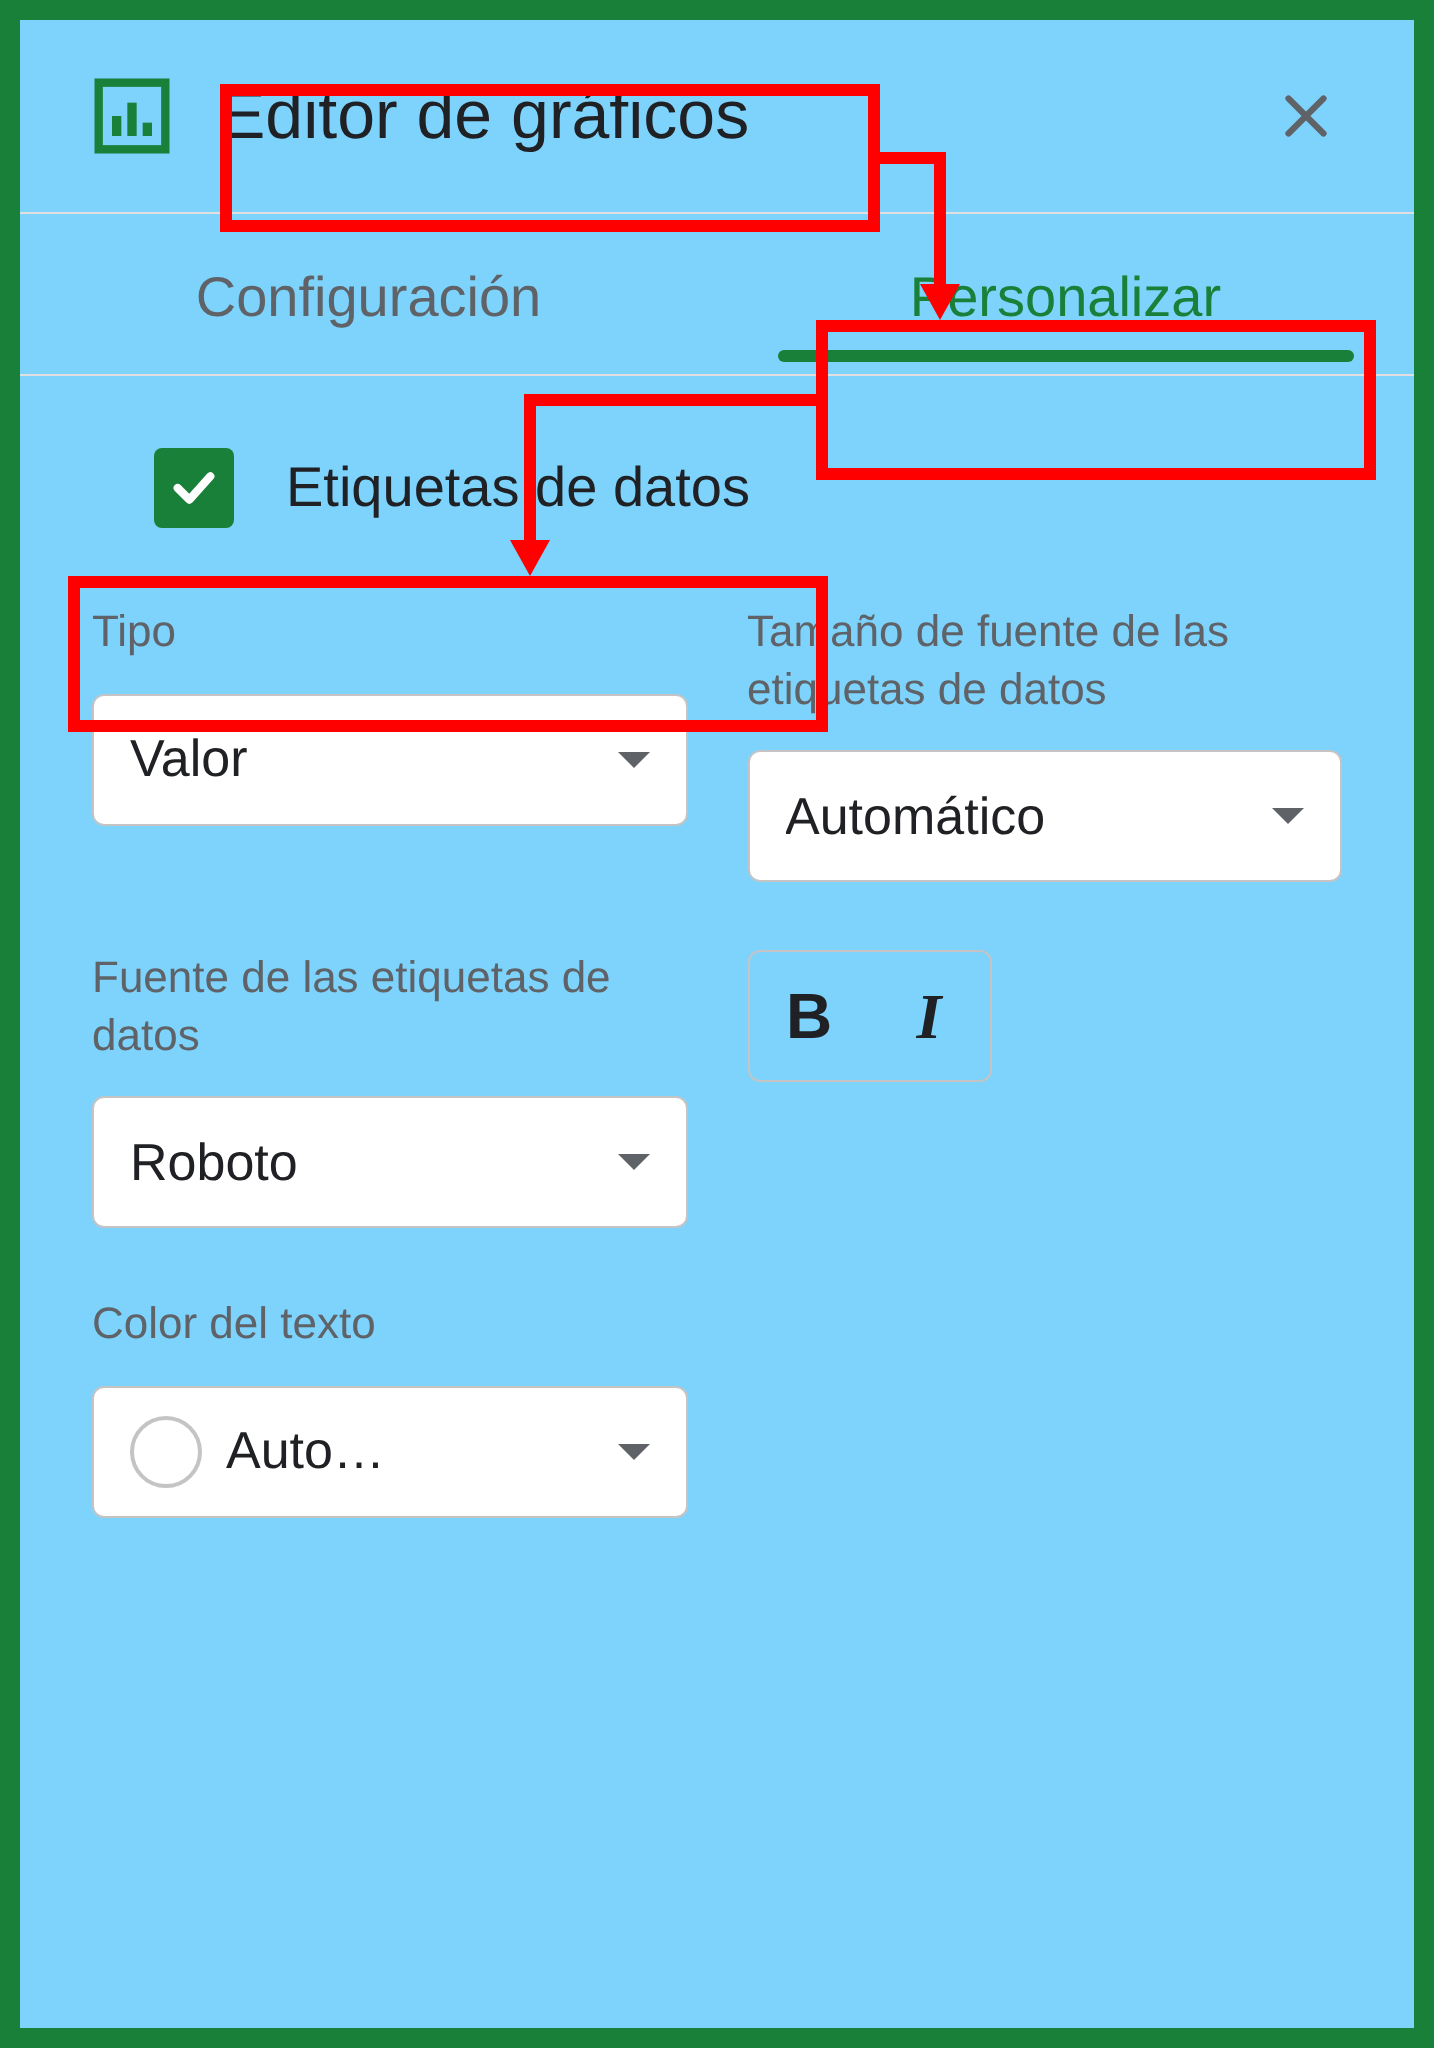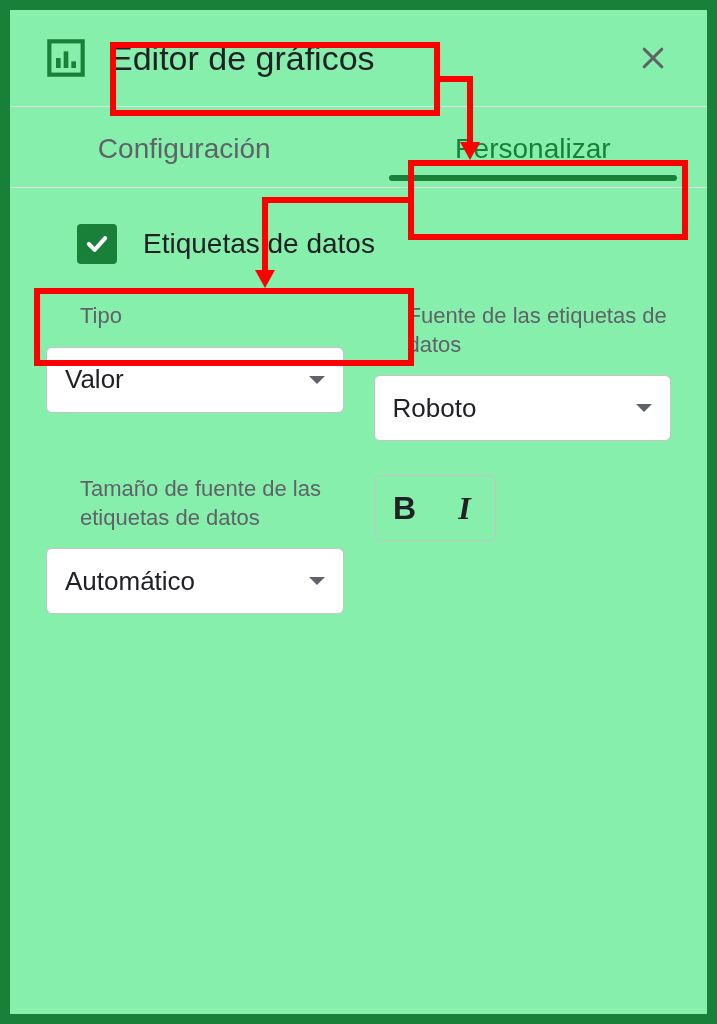--- a/index.html
+++ b/index.html
@@ -7,21 +7,21 @@
     font-family: Arial, "Helvetica Neue", Helvetica, sans-serif;
     background: #fff;
     width: 717px;
     height: 1024px;
     position: relative;
   }
   .outer-frame {
     width: 717px;
     height: 1024px;
     border: 10px solid #188038;
-    background: #86efac;
+    background: #7dd3fc;
     position: relative;
   }
   .header {
     display: flex;
     align-items: center;
     padding: 28px 36px 28px 36px;
     border-bottom: 1px solid #e0e0e0;
     position: relative;
   }
   .chart-icon-wrapper {
@@ -107,21 +107,20 @@
     grid-template-columns: 1fr 1fr;
     gap: 34px 30px;
     padding: 0 36px;
   }
   .field {}
   .field-label {
     font-size: 22px;
     color: #5f6368;
     margin-bottom: 16px;
     line-height: 1.3;
-    margin-left: 34px;
   }
   .select {
     border: 1px solid #c4c4c4;
     border-radius: 6px;
     height: 66px;
     display: flex;
     align-items: center;
     padding: 0 18px;
     cursor: pointer;
     background: #fff;
@@ -226,42 +225,50 @@
     <div class="field">
       <div class="field-label">Tipo</div>
       <div class="select">
         <span class="select-value">Valor</span>
         <span class="caret"></span>
       </div>
     </div>
 
 
     <div class="field">
+      <div class="field-label">Tamaño de fuente de las etiquetas de datos</div>
+      <div class="select">
+        <span class="select-value">Automático</span>
+        <span class="caret"></span>
+      </div>
+    </div>
+
+    <div class="field">
       <div class="field-label">Fuente de las etiquetas de datos</div>
       <div class="select">
         <span class="select-value">Roboto</span>
-        <span class="caret"></span>
-      </div>
-    </div>
-
-    <div class="field">
-      <div class="field-label">Tamaño de fuente de las etiquetas de datos</div>
-      <div class="select">
-        <span class="select-value">Automático</span>
         <span class="caret"></span>
       </div>
     </div>
 
     <div class="field">
       <div class="format-buttons">
         <div class="fmt-btn bold">B</div>
         <div class="fmt-btn italic">I</div>
       </div>
     </div>
 
+    <div class="field">
+      <div class="field-label">Color del texto</div>
+      <div class="select">
+        <span class="color-swatch"></span>
+        <span class="select-value">Auto…</span>
+        <span class="caret"></span>
+      </div>
+    </div>
 
   </div>
 
   <div class="ann-box" style="left:100px;top:32px;width:330px;height:74px;"></div>
   <div class="ann-box" style="left:398px;top:150px;width:280px;height:80px;"></div>
   <div class="ann-box" style="left:24px;top:278px;width:380px;height:78px;"></div>
 
   <svg style="position:absolute;left:0;top:0;width:697px;height:1004px;pointer-events:none;">
 
     <path class="arrow-path" d="M 430 69 L 460 69 L 460 140"></path>

